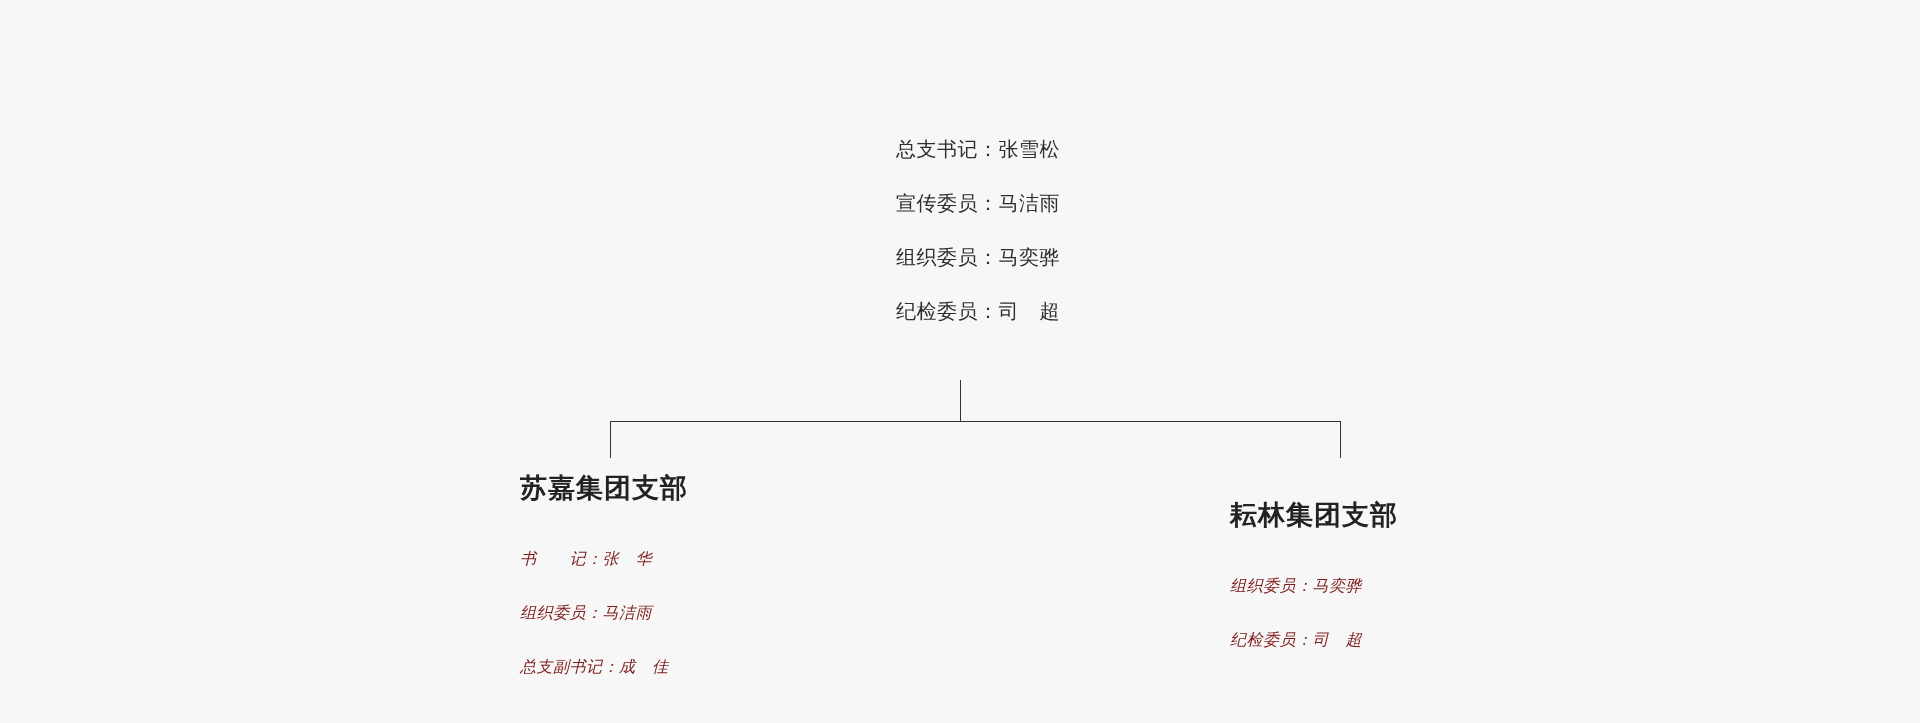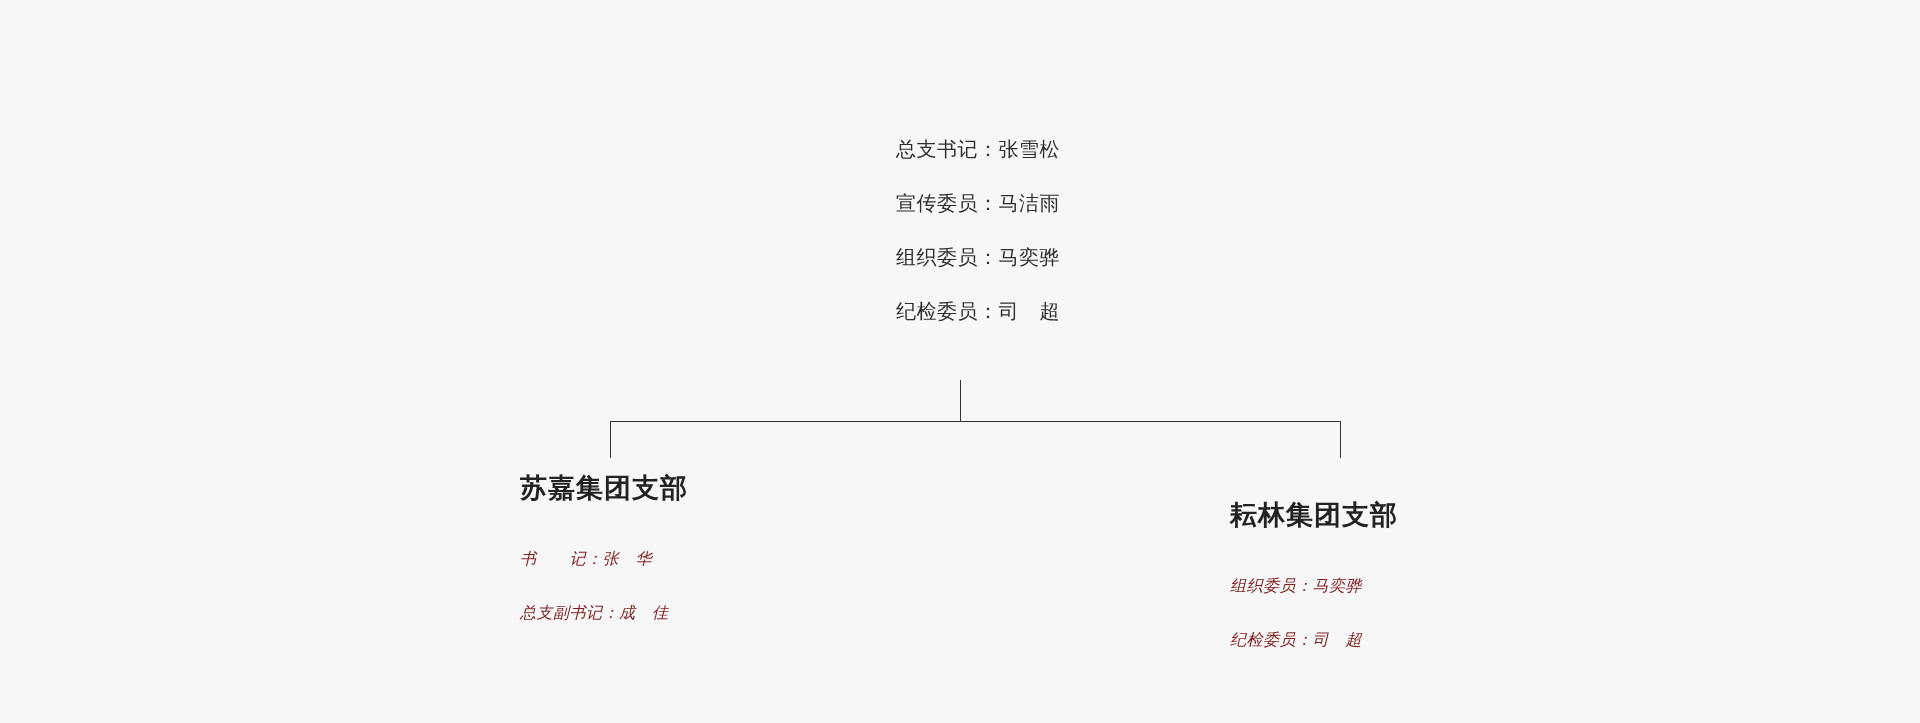--- a/index.html
+++ b/index.html
@@ -136,20 +136,21 @@
   <div class="connector">
     <div class="conn-stem"></div>
     <div class="conn-bar"></div>
     <div class="conn-drop-left"></div>
     <div class="conn-drop-right"></div>
   </div>
 
   <div class="branch branch-left">
     <div class="branch-title">苏嘉集团支部</div>
     <div class="branch-row">书　　记：张　华</div>
+    <div class="branch-row">组织委员：马洁雨</div>
     <div class="branch-row">总支副书记：成　佳</div>
   </div>
 
   <div class="branch branch-right">
     <div class="branch-title">耘林集团支部</div>
     <div class="branch-row">组织委员：马奕骅</div>
     <div class="branch-row">纪检委员：司　超</div>
   </div>
 
 </div>

